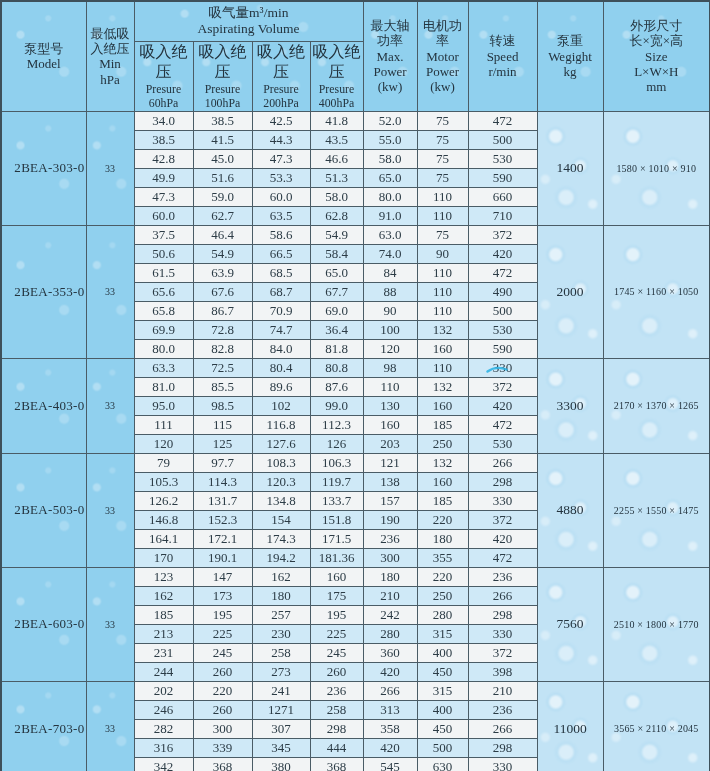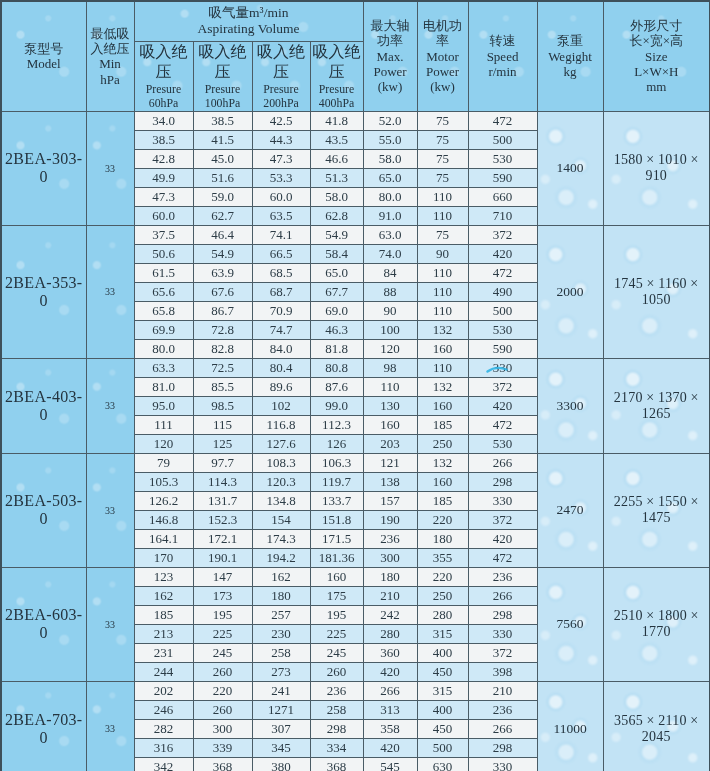--- a/index.html
+++ b/index.html
@@ -48,24 +48,24 @@
   .hdr { white-space:pre-line; line-height:1.18; font-size:13px; }
   .hdr-group { font-size:13.5px; }
   .sub-hd { font-size:11.8px; line-height:1.25; }
   .sub-hd .zh { font-size:16px; }
   .sub-hd span { display:block; }
 
   tbody tr { height:19px; }
   tbody tr.plain td { background:#f2f4f5; }
   tbody tr.alt td   { background:#cfe9f7; }
   td.value-cell { font-size:13px; color:#2c3c46; }
-  .model-cell { font-size:16px; letter-spacing:0.3px; }
+  .model-cell { font-size:13px; letter-spacing:0.3px;text-align:right; }
   .min-pressure-cell { font-size:10px; }
   .weight-cell { font-size:13.5px; }
-  .size-cell { font-size:14px; letter-spacing:0.2px; }
+  .size-cell { font-size:10px; letter-spacing:0.2px; }
 
   .pen-mark { position:absolute; left:486px; top:365px; width:22px; height:8px; }
 </style>
 </head>
 <body>
 
 <div class="sheet">
   <table class="spec">
     <colgroup>
       <col style="width:85px">
@@ -191,21 +191,21 @@
           <td class="value-cell">62.8</td>
           <td class="value-cell">91.0</td>
           <td class="value-cell">110</td>
           <td class="value-cell">710</td>
         </tr>
         <tr class="plain">
           <th rowspan="7" class="model-cell">2BEA-353-0</th>
           <th rowspan="7" class="min-pressure-cell">33</th>
           <td class="value-cell">37.5</td>
           <td class="value-cell">46.4</td>
-          <td class="value-cell">74.1</td>
+          <td class="value-cell">58.6</td>
           <td class="value-cell">54.9</td>
           <td class="value-cell">63.0</td>
           <td class="value-cell">75</td>
           <td class="value-cell">372</td>
           <th rowspan="7" class="weight-cell">2000</th>
           <th rowspan="7" class="size-cell">1745 × 1160 × 1050</th>
         </tr>
         <tr class="alt">
           <td class="value-cell">50.6</td>
           <td class="value-cell">54.9</td>
@@ -239,21 +239,21 @@
           <td class="value-cell">70.9</td>
           <td class="value-cell">69.0</td>
           <td class="value-cell">90</td>
           <td class="value-cell">110</td>
           <td class="value-cell">500</td>
         </tr>
         <tr class="alt">
           <td class="value-cell">69.9</td>
           <td class="value-cell">72.8</td>
           <td class="value-cell">74.7</td>
-          <td class="value-cell">46.3</td>
+          <td class="value-cell">36.4</td>
           <td class="value-cell">100</td>
           <td class="value-cell">132</td>
           <td class="value-cell">530</td>
         </tr>
         <tr class="plain">
           <td class="value-cell">80.0</td>
           <td class="value-cell">82.8</td>
           <td class="value-cell">84.0</td>
           <td class="value-cell">81.8</td>
           <td class="value-cell">120</td>
@@ -312,21 +312,21 @@
         <tr class="plain">
           <th rowspan="6" class="model-cell">2BEA-503-0</th>
           <th rowspan="6" class="min-pressure-cell">33</th>
           <td class="value-cell">79</td>
           <td class="value-cell">97.7</td>
           <td class="value-cell">108.3</td>
           <td class="value-cell">106.3</td>
           <td class="value-cell">121</td>
           <td class="value-cell">132</td>
           <td class="value-cell">266</td>
-          <th rowspan="6" class="weight-cell">2470</th>
+          <th rowspan="6" class="weight-cell">4880</th>
           <th rowspan="6" class="size-cell">2255 × 1550 × 1475</th>
         </tr>
         <tr class="alt">
           <td class="value-cell">105.3</td>
           <td class="value-cell">114.3</td>
           <td class="value-cell">120.3</td>
           <td class="value-cell">119.7</td>
           <td class="value-cell">138</td>
           <td class="value-cell">160</td>
           <td class="value-cell">298</td>
@@ -453,21 +453,21 @@
           <td class="value-cell">307</td>
           <td class="value-cell">298</td>
           <td class="value-cell">358</td>
           <td class="value-cell">450</td>
           <td class="value-cell">266</td>
         </tr>
         <tr class="alt">
           <td class="value-cell">316</td>
           <td class="value-cell">339</td>
           <td class="value-cell">345</td>
-          <td class="value-cell">334</td>
+          <td class="value-cell">444</td>
           <td class="value-cell">420</td>
           <td class="value-cell">500</td>
           <td class="value-cell">298</td>
         </tr>
         <tr class="plain">
           <td class="value-cell">342</td>
           <td class="value-cell">368</td>
           <td class="value-cell">380</td>
           <td class="value-cell">368</td>
           <td class="value-cell">545</td>

